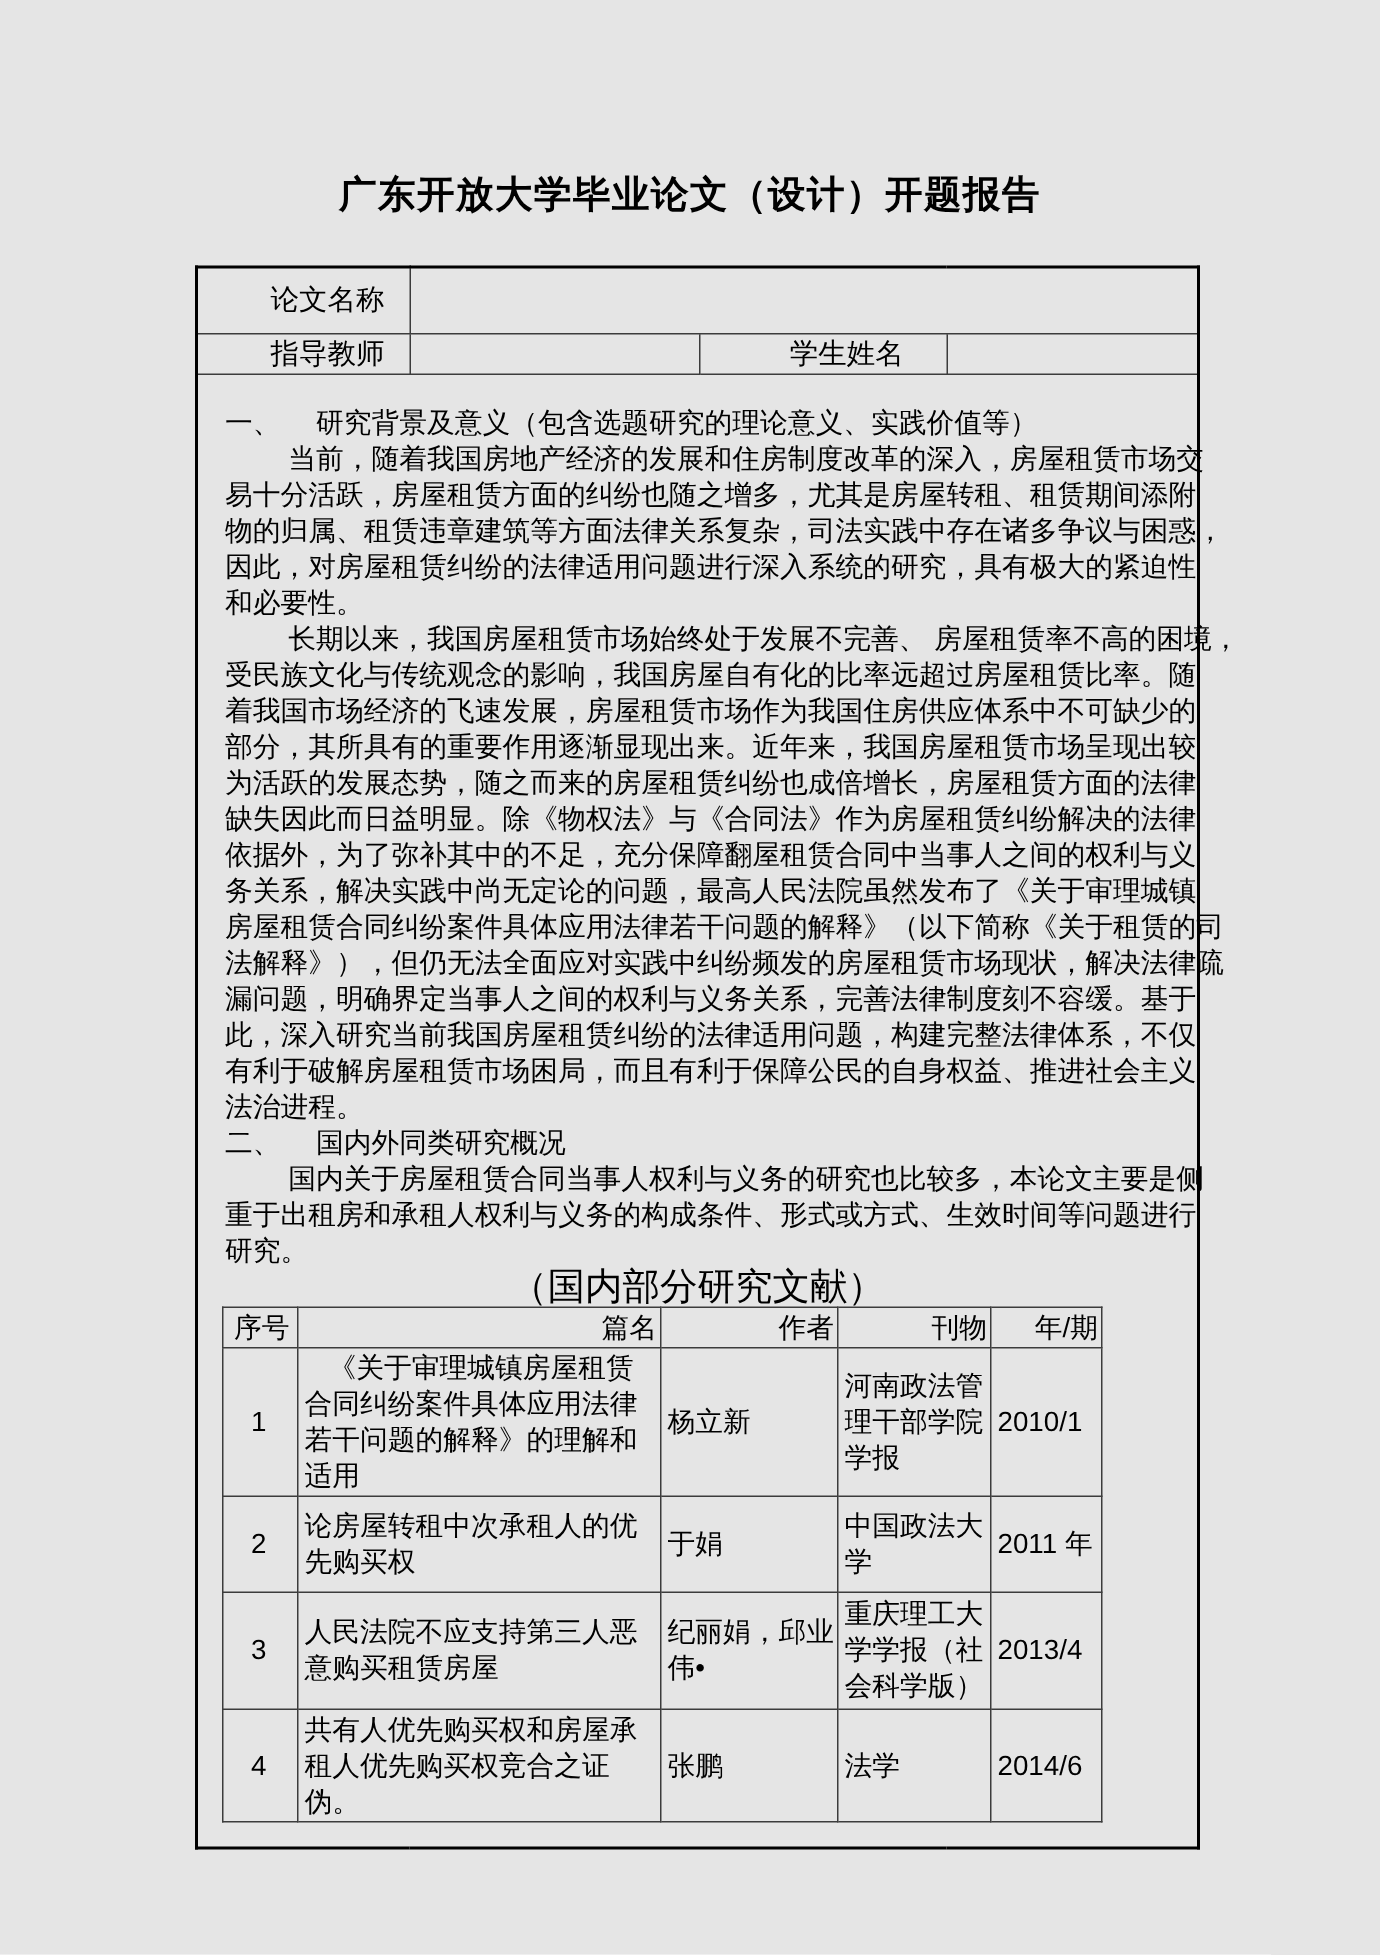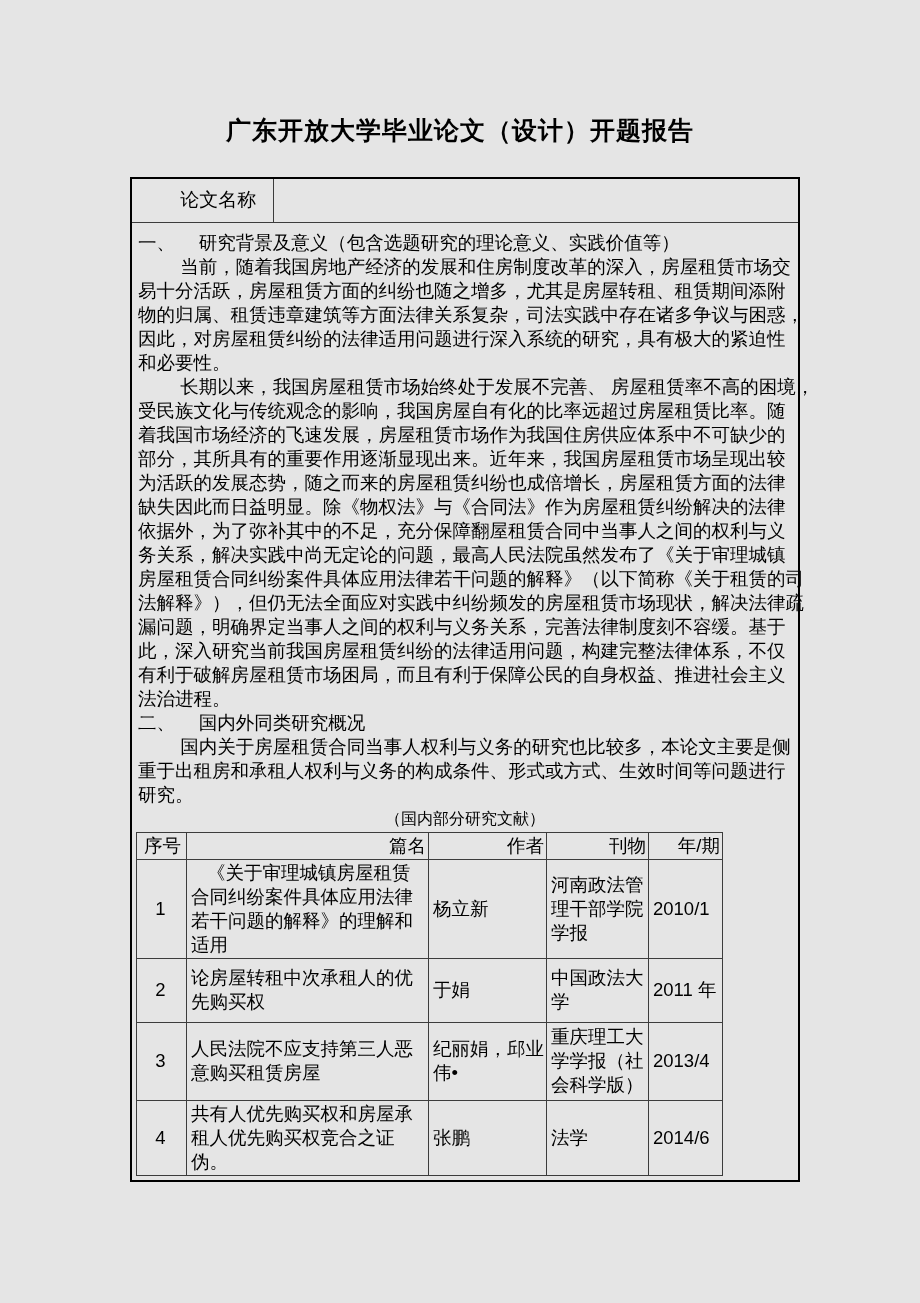--- a/index.html
+++ b/index.html
@@ -31,28 +31,28 @@
     font-size:19px;
     vertical-align:middle;
   }
   tr.r1 { height:44px; }
   tr.r2 { height:49px; }
   tr.r3 { height:25px; }
   td.lbl { text-align:center;padding-left:32px; }
   td.val-top { vertical-align:top; text-align:left; padding:4px 0 0 9px; }
 
   
-  td.bigcell { vertical-align:top; height:895px; padding:4px; }
+  td.bigcell { vertical-align:top; height:895px; padding:16px; }
   .lines { padding:4px 0 0 2px; }
   .line {
     font-size:18.5px; line-height:24px; height:24px;
     white-space:pre; overflow:visible;
   }
   .caption {
-    text-align:center; font-size:16px; line-height:24px; height:24px;
+    text-align:center; font-size:25px; line-height:24px; height:24px;
   }
 
   
   table.lit {
     border-collapse:collapse; table-layout:fixed;
     width:586px; margin-top:1px;
   }
   table.lit th, table.lit td {
     border:1px solid #3c3c3c;
     font-size:18.5px; line-height:24px;
@@ -83,20 +83,26 @@
     <colgroup>
       <col style="width:142px">
         <col style="width:193px">
         <col style="width:165px">
         <col style="width:168px">
     </colgroup>
     <tbody>
         <tr class="r1">
       <td class="lbl">论文名称</td>
       <td colspan="3"></td>
+    </tr>
+    <tr class="r3">
+      <td class="lbl">指导教师</td>
+      <td></td>
+      <td class="lbl">学生姓名</td>
+      <td></td>
     </tr>
     <tr>
       <td colspan="4" class="bigcell">
         <div class="lines" id="body-lines">
               <div class="line">一、　 研究背景及意义（包含选题研究的理论意义、实践价值等）</div>
               <div class="line">　　 当前，随着我国房地产经济的发展和住房制度改革的深入，房屋租赁市场交</div>
               <div class="line">易十分活跃，房屋租赁方面的纠纷也随之增多，尤其是房屋转租、租赁期间添附</div>
               <div class="line">物的归属、租赁违章建筑等方面法律关系复杂，司法实践中存在诸多争议与困惑，</div>
               <div class="line">因此，对房屋租赁纠纷的法律适用问题进行深入系统的研究，具有极大的紧迫性</div>
               <div class="line">和必要性。</div>

